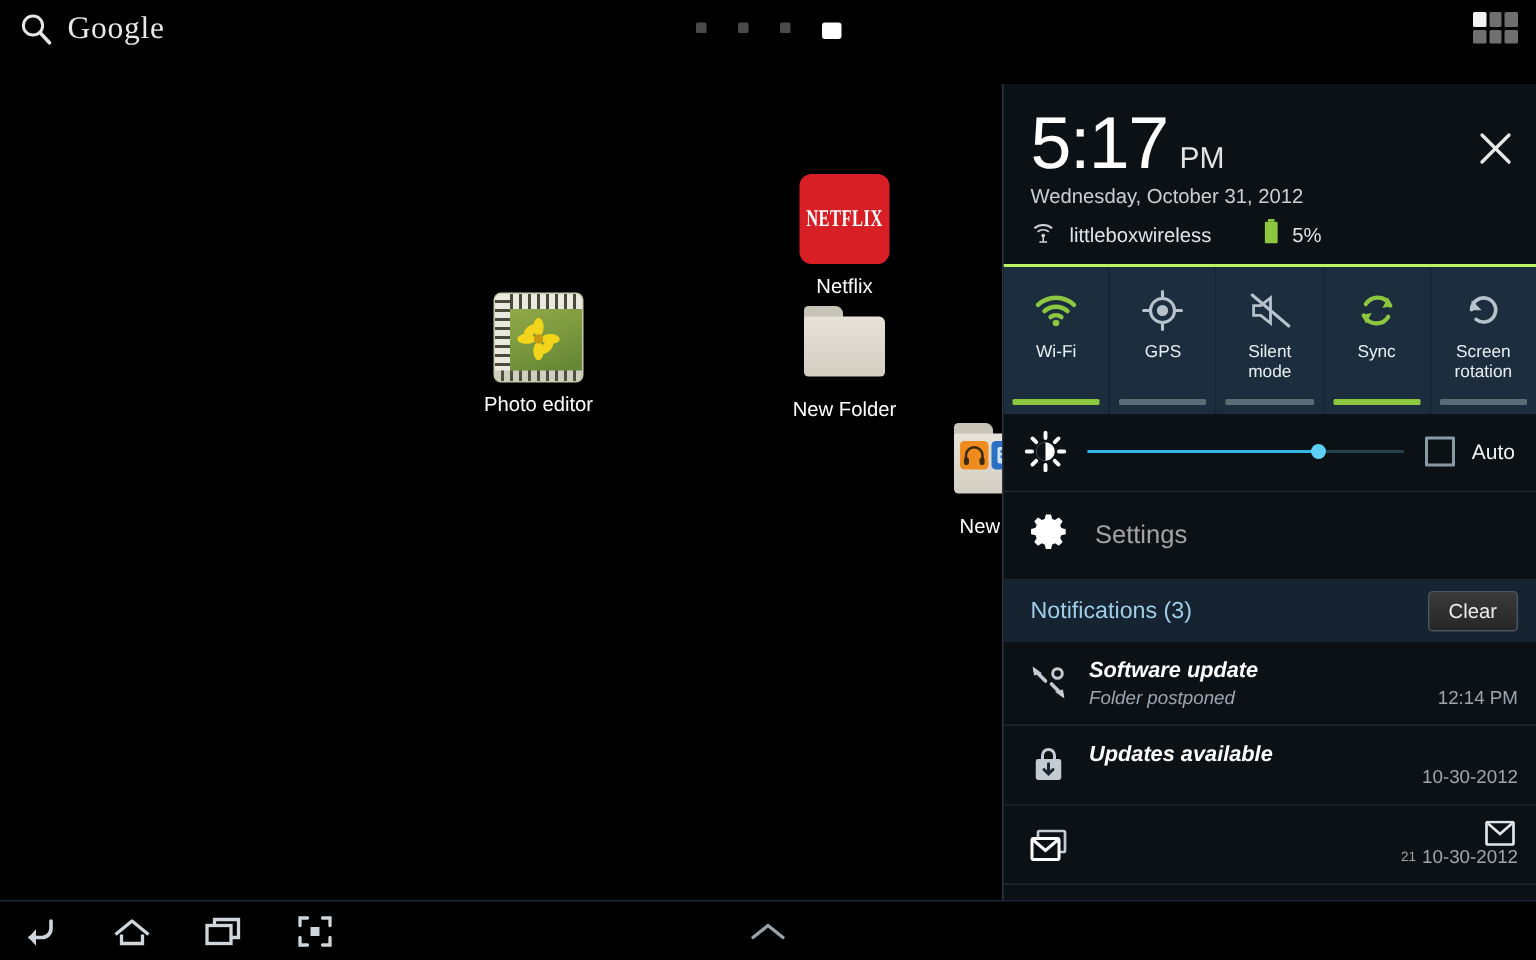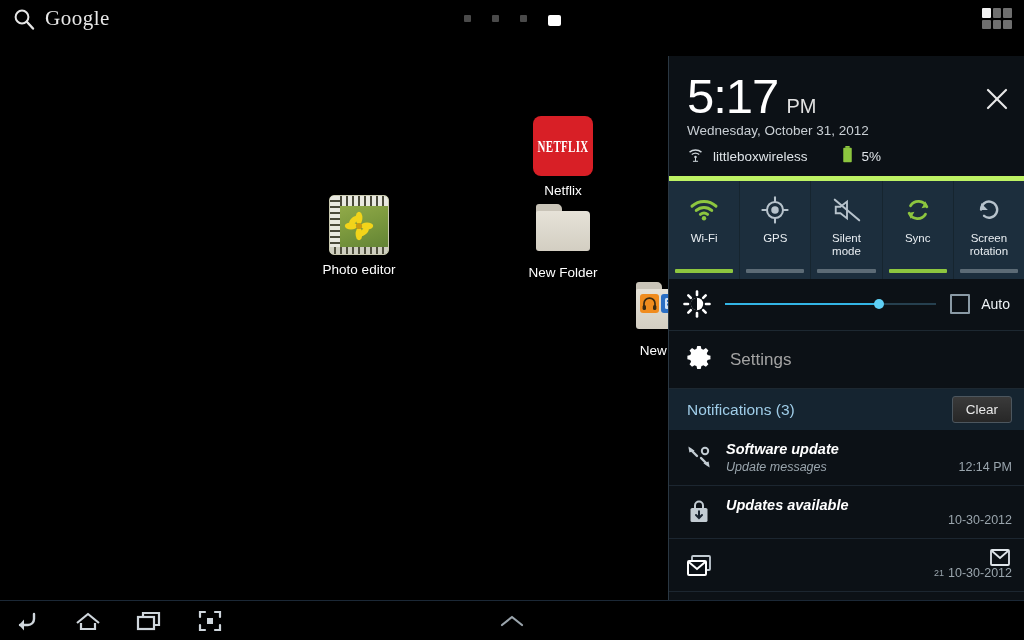--- a/index.html
+++ b/index.html
@@ -71,21 +71,21 @@
   .clock-block { padding:14px 18px 10px 18px; position:relative; }
   .clock-row { display:flex; align-items:baseline; }
   .clock-time { font-size:49px; line-height:52px; font-weight:300; letter-spacing:-1px; color:#fff; }
   .clock-ampm { font-size:20px; margin-left:8px; color:#e2e2e2; font-weight:400; }
   .clock-date { margin-top:1px; font-size:13.5px; color:#c9cfd4; }
   .status-row { margin-top:8px; display:flex; align-items:center; gap:9px; font-size:13.5px; color:#dfe4e8; }
   .status-row .sep { width:16px; }
   .close-x { position:absolute; right:14px; top:30px; width:26px; height:26px; cursor:pointer; }
 
   
-  .toggles { display:flex; background:#1c2e3d; border-top:5px solid #bef264; }
+  .toggles { display:flex; background:#1c2e3d; border-top:2px solid #bef264; }
   .toggle { flex:1; padding:12px 2px 0 2px; text-align:center; position:relative;
       border-right:1px solid #16252f; cursor:pointer; min-height:98px; }
   .toggle:last-child { border-right:none; }
   .toggle .ticon { height:34px; display:flex; align-items:center; justify-content:center; }
   .toggle .tlbl { font-size:11.5px; line-height:13px; color:#e9eef2; margin-top:5px; padding:0 2px; }
   .toggle .bar { position:absolute; left:6px; right:6px; bottom:6px; height:4px;
       background:#5c6b76; border-radius:1px; }
   .toggle.on .bar { background:#8dc63f; }
 
   
@@ -383,21 +383,21 @@
       <svg viewBox="0 0 28 28" width="28" height="28">
         <path d="M5 6l7 7" stroke="#c3ccd3" stroke-width="2.4" stroke-linecap="round" fill="none"></path>
         <path d="M3.4 3.4l1 6 5.3-1.6z" fill="#c3ccd3"></path>
         <path d="M23 22l-7-7" stroke="#c3ccd3" stroke-width="2.4" stroke-linecap="round" fill="none"></path>
         <path d="M24.6 24.6l-1-6-5.3 1.6z" fill="#c3ccd3"></path>
         <circle cx="20" cy="8" r="3.2" fill="none" stroke="#c3ccd3" stroke-width="2"></circle>
       </svg>
     </span>
     <span class="notif-text">
       <span class="notif-t" style="display:block">Software update</span>
-      <span class="notif-s" style="display:block">Update messages</span>
+      <span class="notif-s" style="display:block">Folder postponed</span>
     </span>
     <span class="notif-meta">
       <span class="notif-time">12:14 PM</span>
     </span>
   </div>
 
   <div class="notif-item">
     <span class="notif-ico">
       <svg viewBox="0 0 28 28" width="28" height="28">
         <path d="M10 9V6.6a4 4 0 0 1 8 0V9" fill="none" stroke="#c3ccd3" stroke-width="2"></path>

